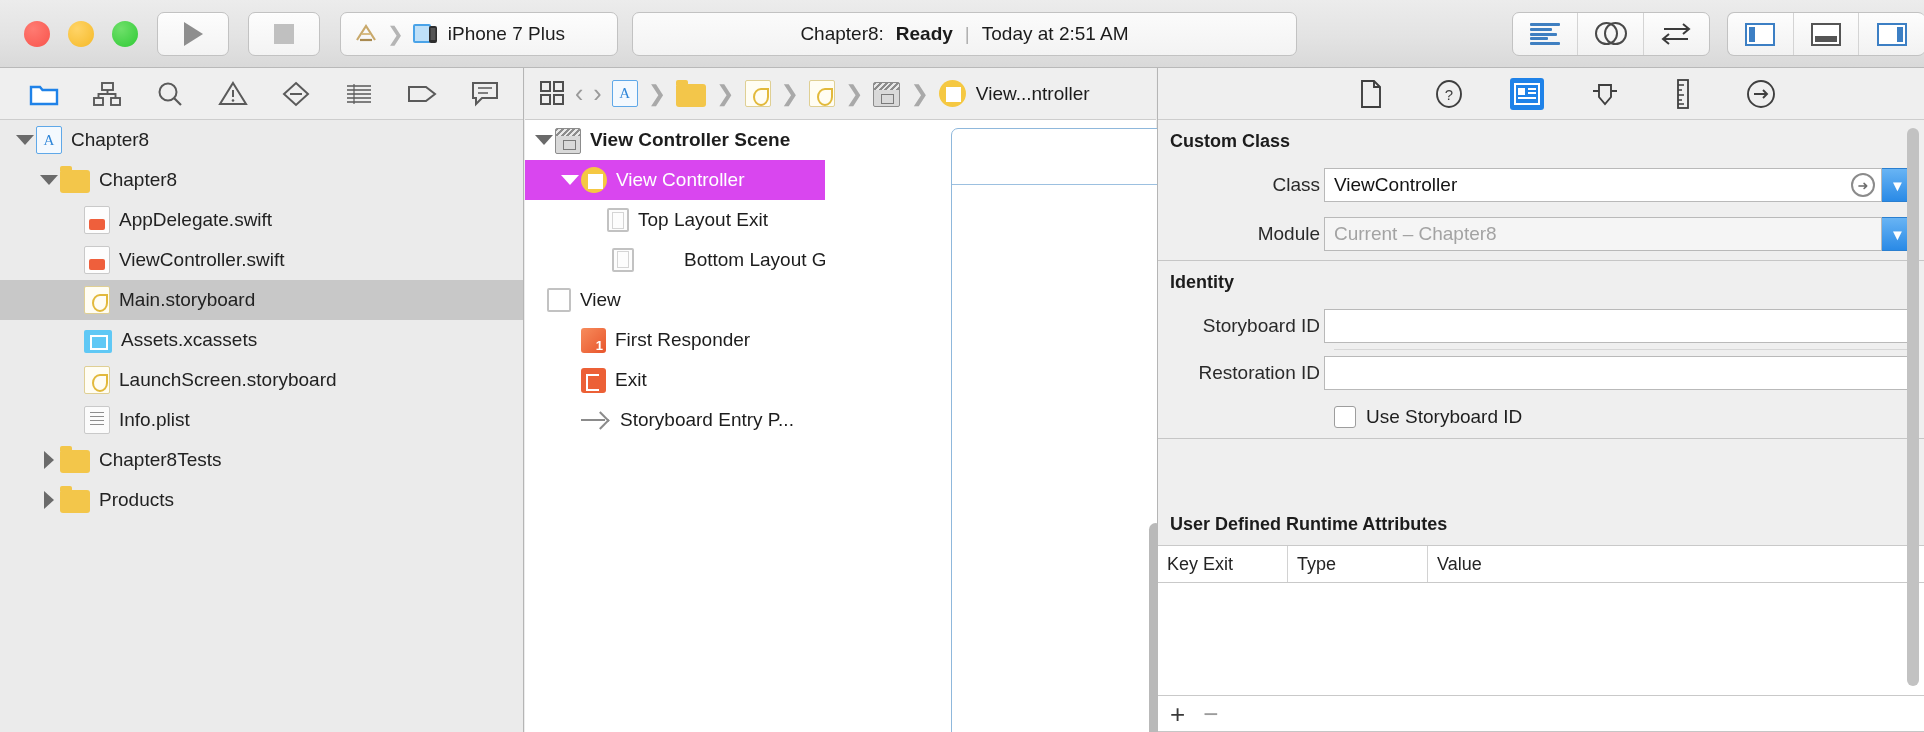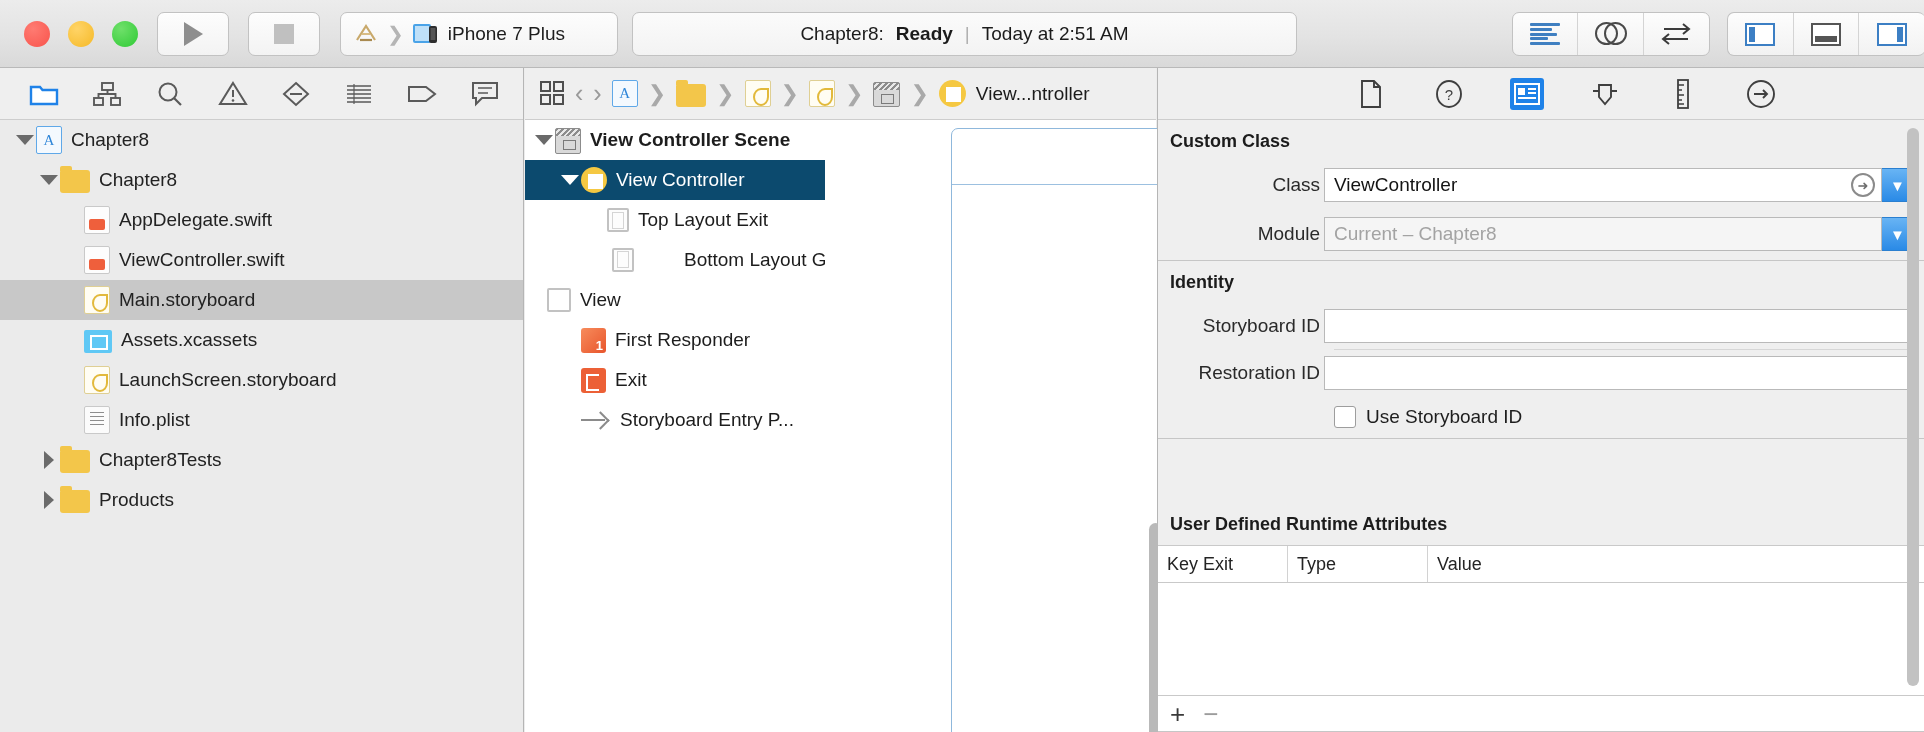--- a/index.html
+++ b/index.html
@@ -152,21 +152,21 @@
   .i-scene { width:27px;height:25px;background:#d9d9d9;border:1.5px solid #8c8c8c;border-radius:2px;position:relative;margin-top:2px;}
   .i-scene::before{content:'';position:absolute;left:0;right:0;top:0;height:7px;
     background:repeating-linear-gradient(135deg,#8c8c8c 0 2px,#e8e8e8 2px 4px);}
   .i-scene::after{content:'';position:absolute;left:7px;top:11px;width:11px;height:8px;border:1.5px solid #7a7a7a;}
 
   #outline {
     position:absolute; left:0; top:52px; width:314px; bottom:0;
     background:#fff; border-right:1px solid #22c55e;text-align:right;
   }
   .orow { height:40px; display:flex; align-items:center; font-size:19px; color:#1d1d1d; }
-  .orow.selected { background:#0c4a6e; color:#fff; }
+  .orow.selected { background:#d946ef; color:#fff; }
   .orow.selected .tw .arrow-d { border-top-color:#fff; }
   .orow .oname { white-space:nowrap; }
   .oicon { width:26px; height:26px; margin-right:9px; flex:none; position:relative; }
   .i-guide { width:22px;height:24px;background:#fdfdfd;border:2px solid #c2c2c2;border-radius:2px; }
   .i-guide.top::after{content:'';position:absolute;left:3px;top:2px;right:3px;height:15px;border:1px solid #d5d5d5;}
   .i-guide.bot::after{content:'';position:absolute;left:3px;bottom:2px;right:3px;height:15px;border:1px solid #d5d5d5;}
   .i-view { width:24px;height:24px;background:#fff;border:2px solid #c2c2c2;border-radius:2px; }
   .i-fr { width:25px;height:25px;background:linear-gradient(135deg,#f78c5c,#e8552c);border-radius:3px;position:relative; }
   .i-fr::after{content:'1';position:absolute;right:3px;bottom:0;font-size:13px;color:#fff;font-weight:bold;}
   .i-exit { width:25px;height:25px;background:#ec6036;border-radius:3px;position:relative; }

